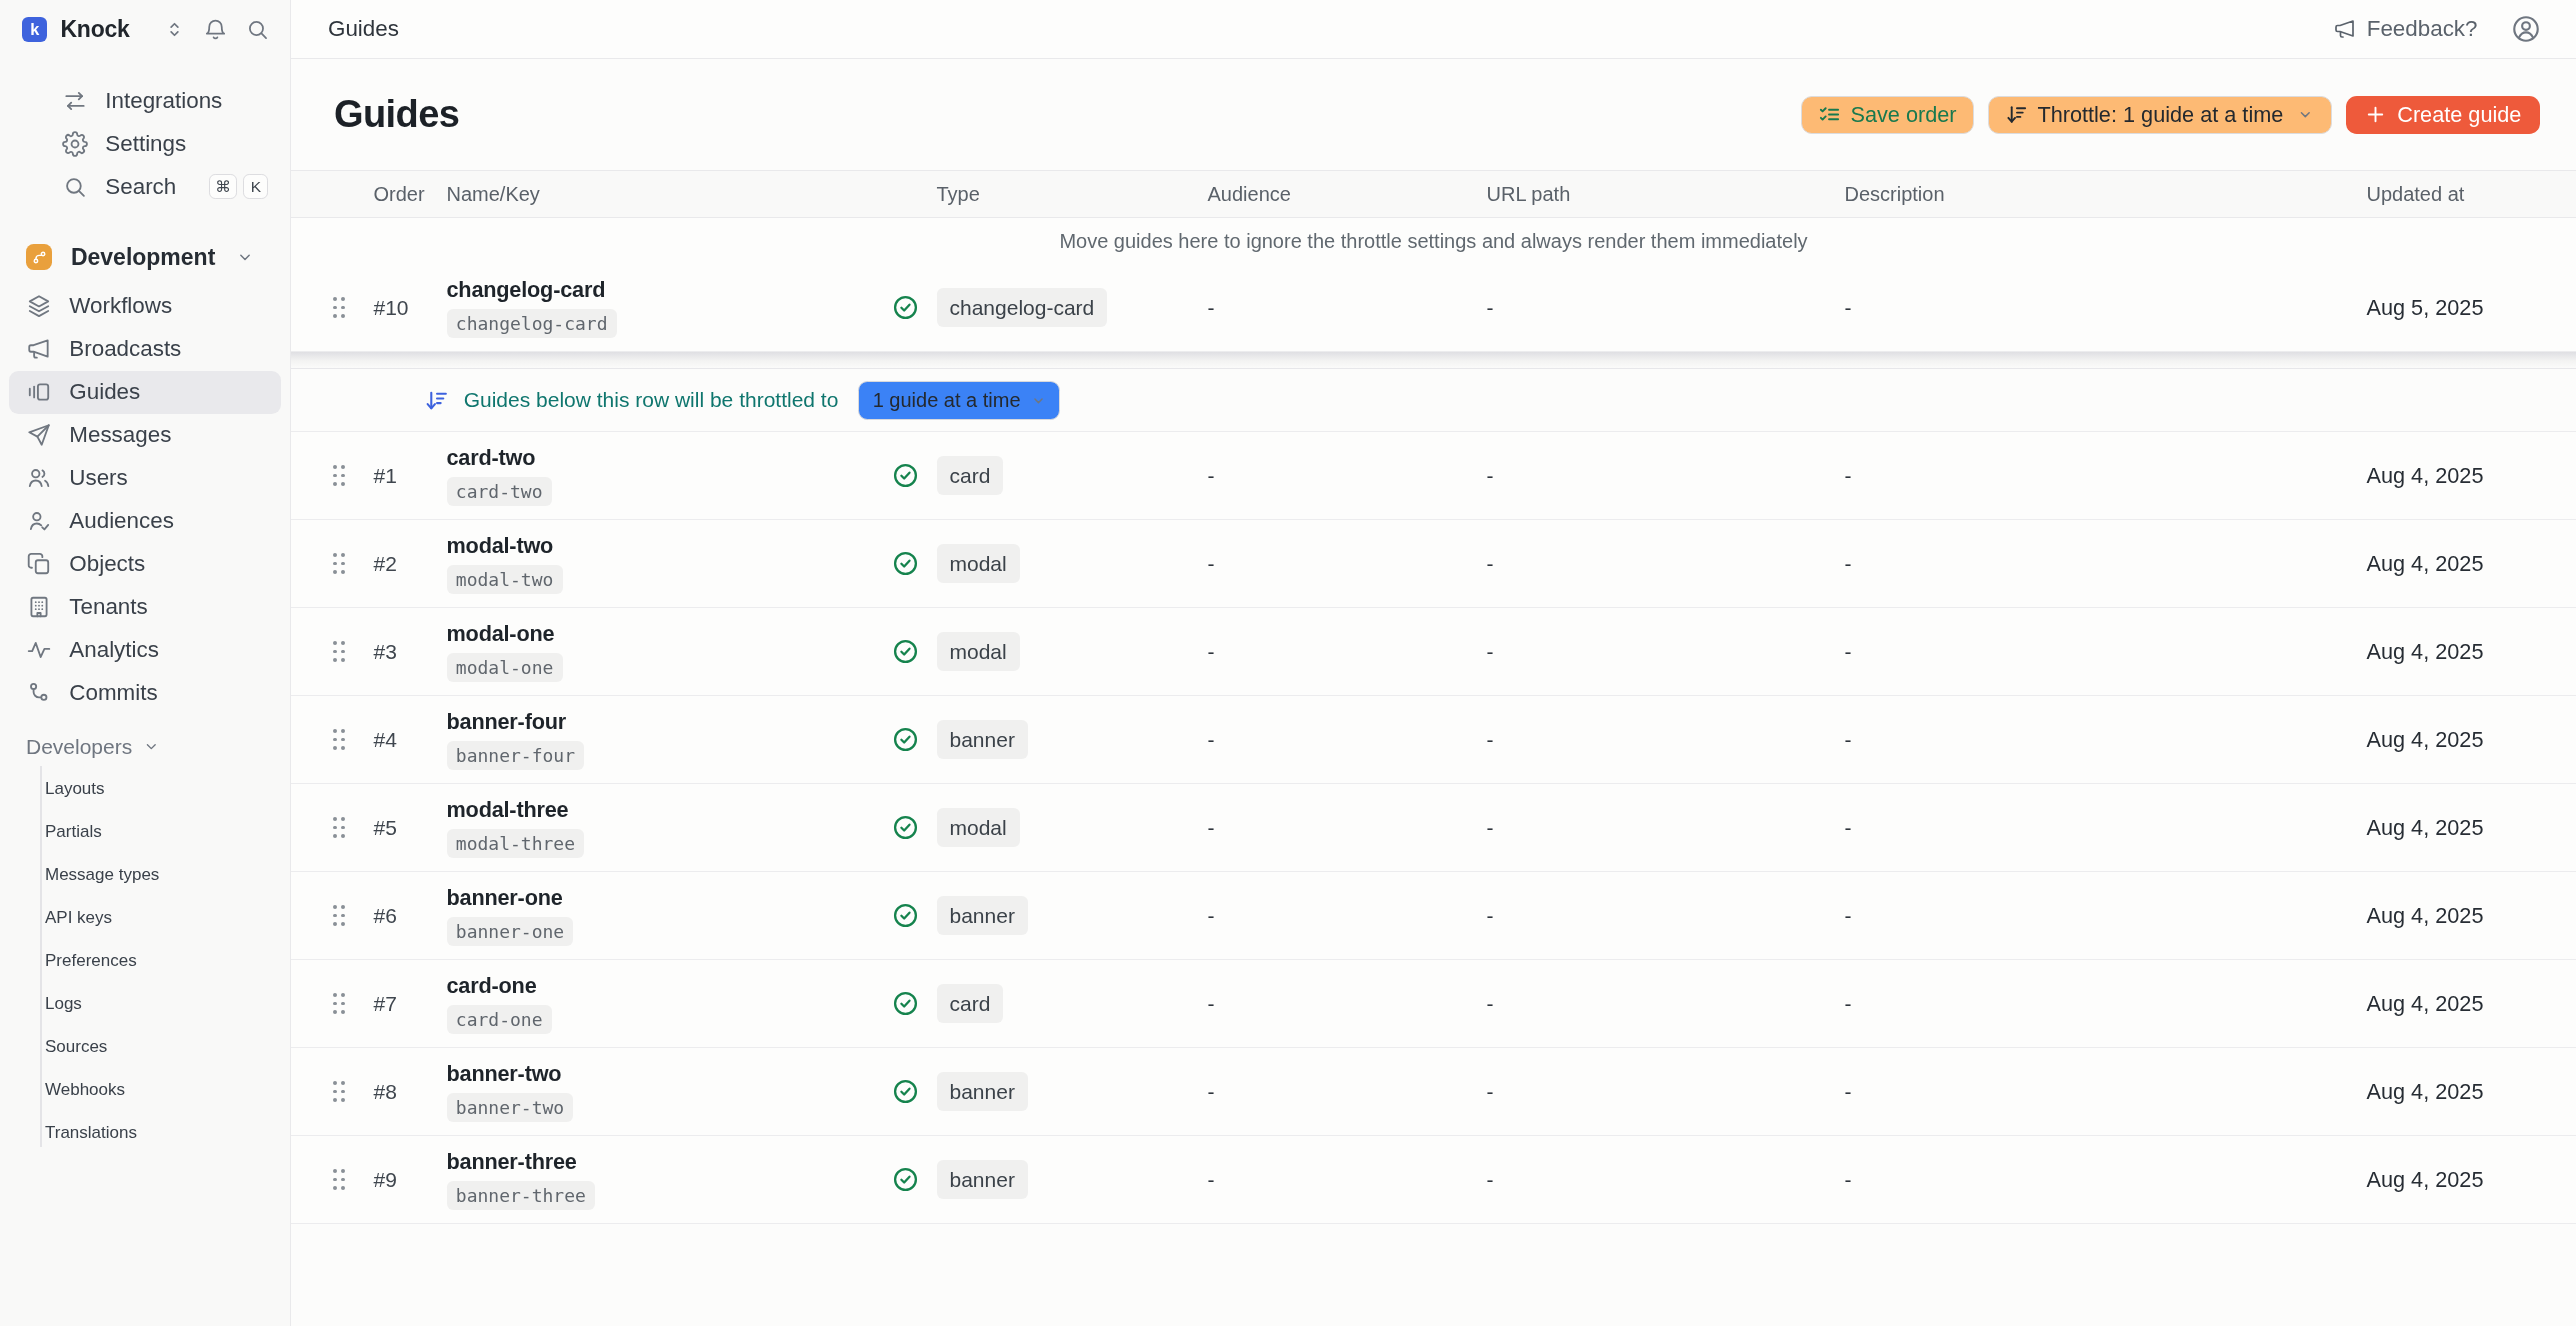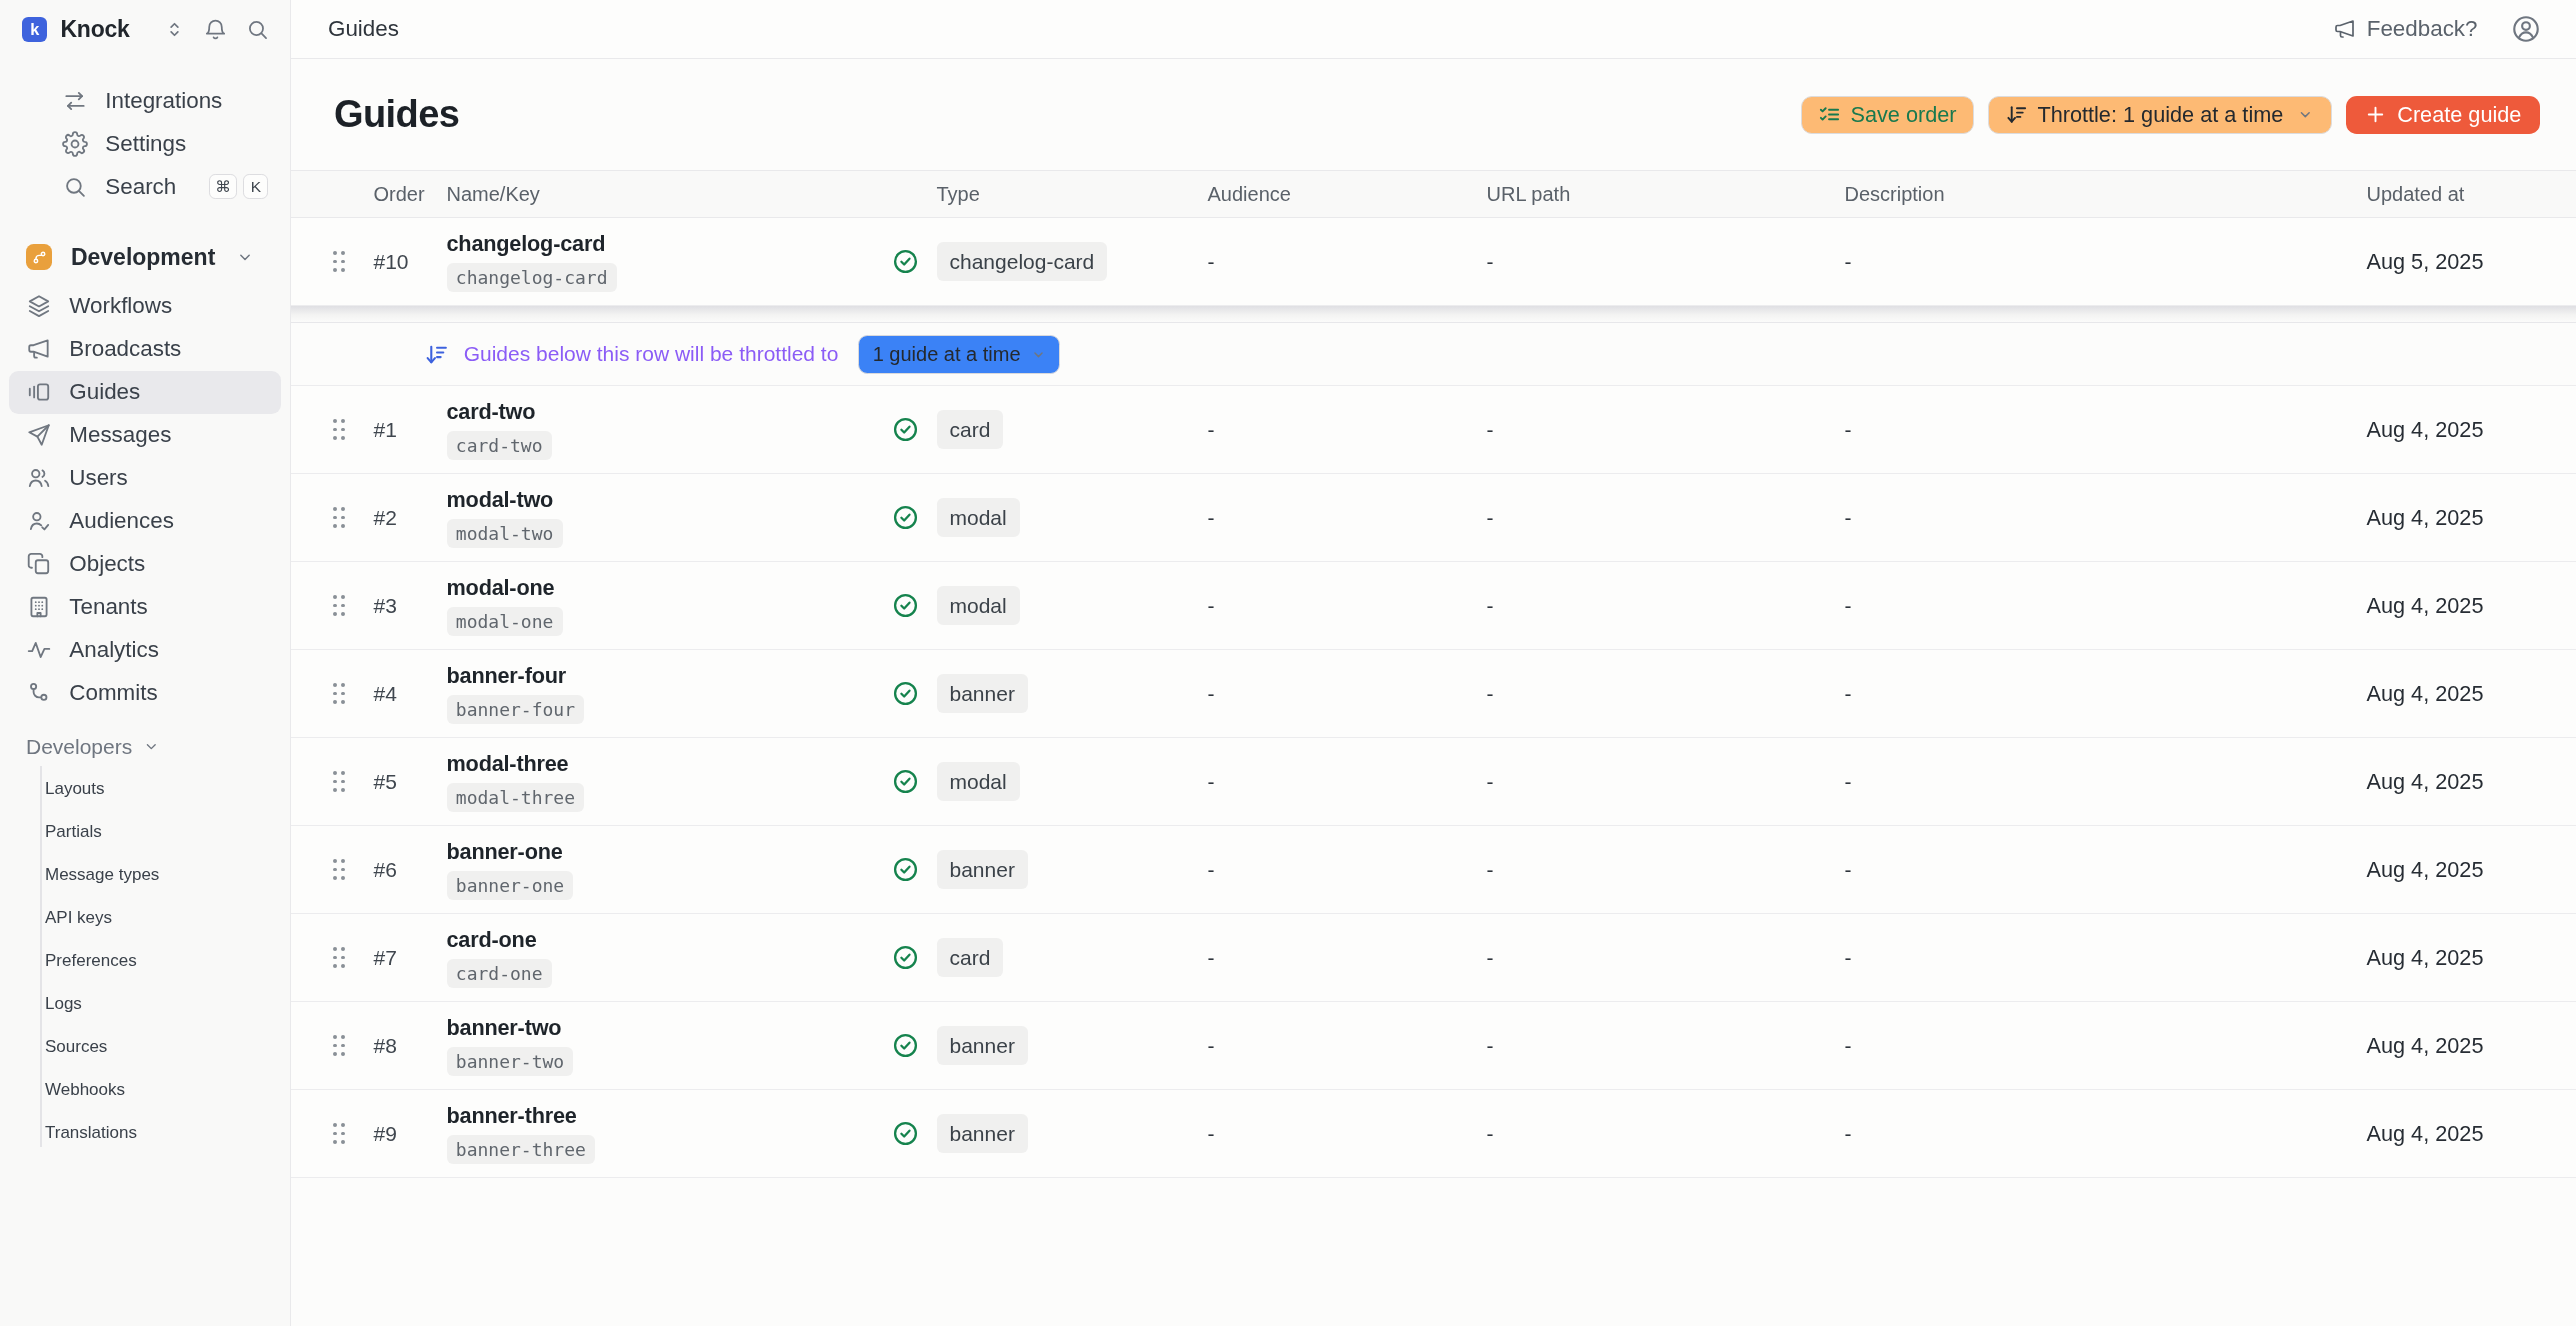--- a/index.html
+++ b/index.html
@@ -102,21 +102,21 @@
     font-size: 18px; color: #60666D; background: #F0F0EF; padding: 3.9px 9.3px; border-radius: 6.2px;
   }
   .cell-status { display: flex; color: #15834D; }
   .type-badge { display: inline-block; justify-self: start; font-size: 21px; color: #3B4249; background: #F0F0EF; padding: 7.7px 13px; border-radius: 6.2px; }
   .dash { font-size: 21px; color: #2E343B; }
   .cell-updated { font-size: 21.7px; color: #272D34; }
 
   .gap-band { height: 17px; background: linear-gradient(to bottom, #DFDFE3, #F3F3F2 55%, #FBFBFA); border-bottom: 1.5px solid #E7E7EA; }
   .divider-row { height: 63px; background: #FCFCFB; border-bottom: 1.5px solid #ECECEE; display: flex; align-items: center; padding-left: 133px; gap: 14.7px; }
   .divider-row .d-icon { color: #3D62DE; display: flex; }
-  .d-text { font-size: 21px; font-weight: 500; color: #8b5cf6; }
+  .d-text { font-size: 21px; font-weight: 500; color: #0f766e; }
   .select-btn {
     margin-left: 4.6px; display: flex; align-items: center; gap: 9.3px;
     border: 1.5px solid #D9D9DC; border-radius: 9.3px; background: #3b82f6;
     padding: 7px 12.4px 7px 14px; font-size: 20px; font-weight: 500; color: #24292E; cursor: pointer;
   }
   .select-btn .chev { color: #6F7680; display: flex; }
   svg { display: block; }
 </style>
 </head>
 <body>
@@ -386,20 +386,21 @@
       <span class="th">Order</span>
       <span class="th">Name/Key</span>
       <span class="th"></span>
       <span class="th">Type</span>
       <span class="th">Audience</span>
       <span class="th">URL path</span>
       <span class="th">Description</span>
       <span class="th">Updated at</span>
     </div>
 
+    <div class="note-row">Move guides here to ignore the throttle settings and always render them immediately</div>
 
     <div>
         <div class="g-row grid">
     <span class="dots">
             <i></i>
             <i></i>
             <i></i>
             <i></i>
             <i></i>
             <i></i>

